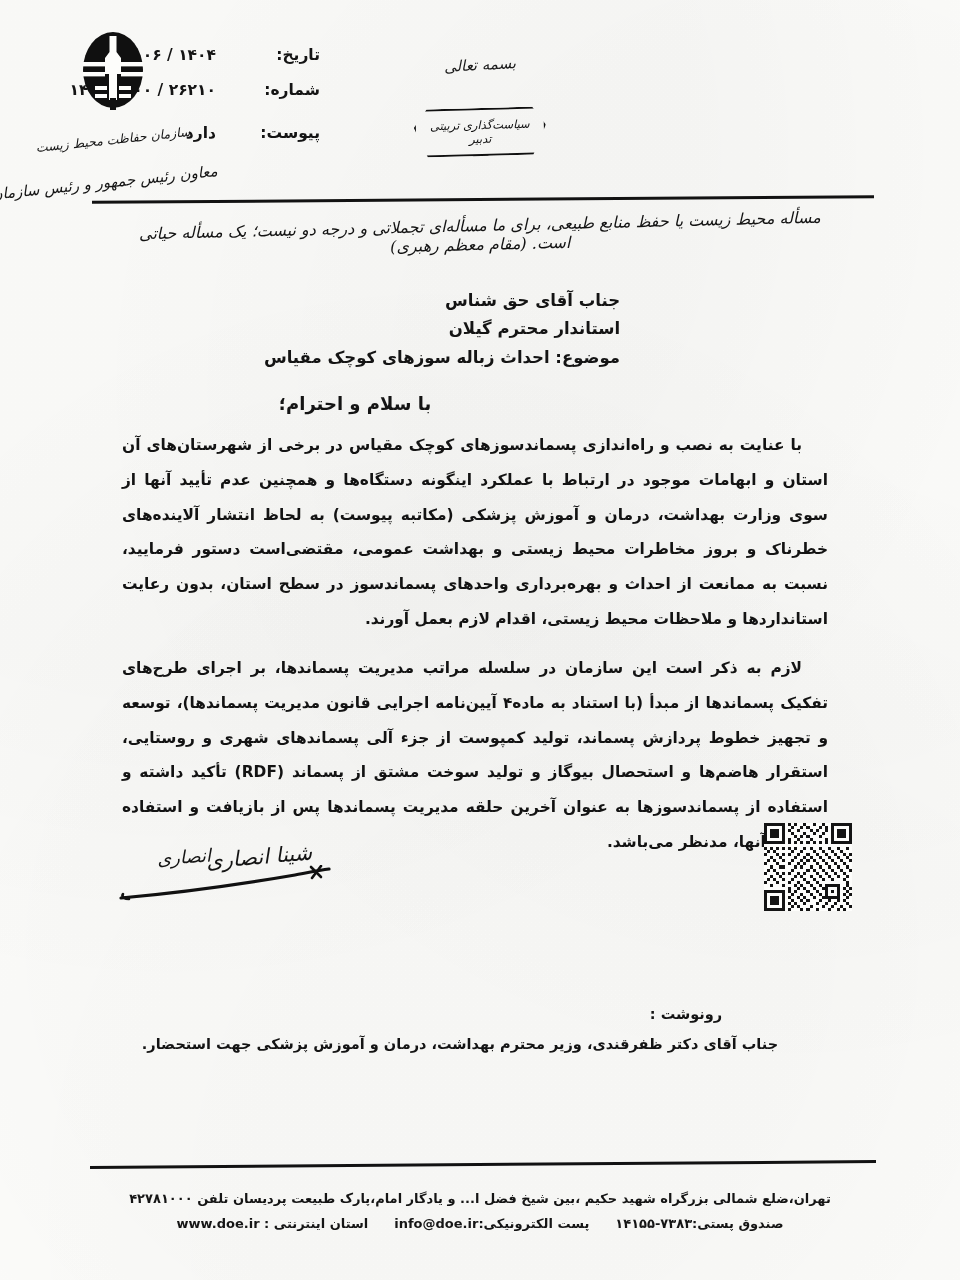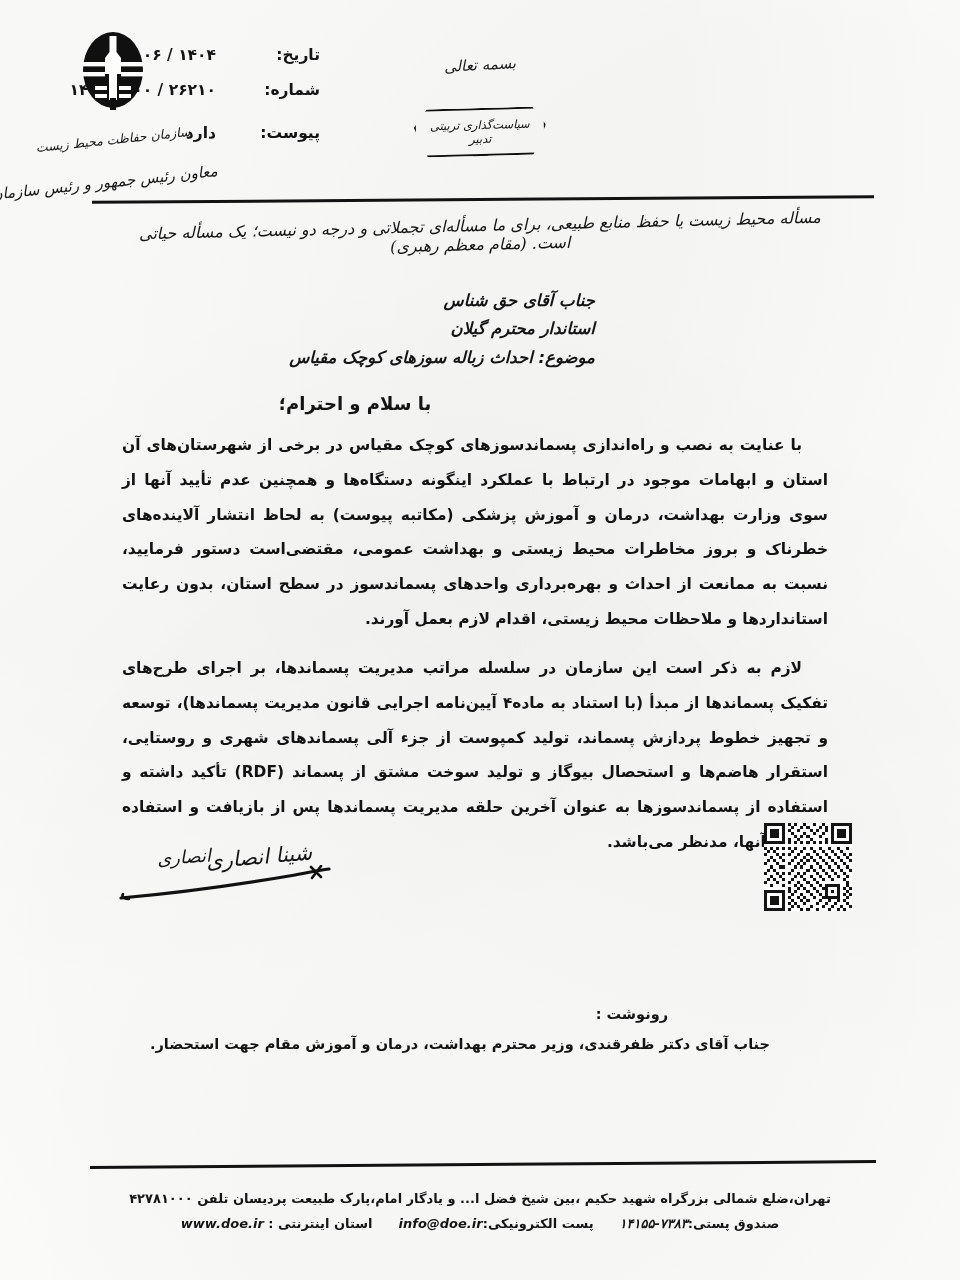--- a/index.html
+++ b/index.html
@@ -157,21 +157,20 @@
   
   .addressee {
     position: absolute;
     top: 287px;
     right: 0;
     left: 0;
     padding-right: 16px;
     padding-left: 0;
     text-align: center;
     direction: rtl;
-    font-style: italic;
   }
   .addressee-inner {
     display: inline-block;
     text-align: right;
     margin-right: 60px;
   }
   .addr-line {
     font-size: 16.5px;
     font-weight: bold;
     line-height: 1.72;
@@ -254,21 +253,21 @@
     top: 1006px;
     right: 0;
     left: 0;
     text-align: center;
     direction: rtl;
   }
   .cc-inner { display: inline-block; text-align: right; margin-right: 40px; }
   .cc-title {
     font-size: 14.5px;
     font-weight: bold;
-    margin-right: 102px;
+    margin-right: 56px;
     margin-bottom: 14px;
   }
   .cc-item { font-size: 14.5px; font-weight: bold; white-space: nowrap; }
 
   
   .footer {
     position: absolute;
     top: 1186px;
     left: 0;
     right: 0;
@@ -279,21 +278,21 @@
     line-height: 1.95;
     color: #151515;
   }
   .footer-row-2 {
     display: flex;
     justify-content: center;
     gap: 26px;
     align-items: baseline;
     white-space: nowrap;
   }
-  .ltr { direction: ltr; unicode-bidi: isolate; font-style: italic; }
+  .ltr { direction: ltr; unicode-bidi: isolate; }
 </style>
 </head>
 <body>
 
 <div id="page">
 
   <div class="hdr-meta">
     <div class="meta-row">
       <span class="meta-label">تاریخ:</span>
       <span class="meta-value">۱۴۰۴ / ۰۶ / ۲۹</span>
@@ -609,21 +608,21 @@
         <rect x="21" y="28" width="1" height="1"></rect>
           <rect x="24" y="28" width="1" height="1"></rect>
         <rect x="26" y="28" width="1" height="1"></rect>
       </g>
     </svg>
   </div>
 
   <div class="cc-block">
     <div class="cc-inner">
       <div class="cc-title">رونوشت :</div>
-      <div class="cc-item">جناب آقای دکتر ظفرقندی، وزیر محترم بهداشت، درمان و آموزش مقام جهت استحضار.</div>
+      <div class="cc-item">جناب آقای دکتر ظفرقندی، وزیر محترم بهداشت، درمان و آموزش پزشکی جهت استحضار.</div>
     </div>
   </div>
 
   <div class="rule rule-bottom"></div>
 
   <div class="footer">
     <div>تهران،ضلع شمالی بزرگراه شهید حکیم ،بین شیخ فضل ا... و یادگار امام،پارک طبیعت پردیسان تلفن ۴۲۷۸۱۰۰۰</div>
     <div class="footer-row-2">
       <span>
         <span>صندوق پستی:</span><span class="ltr">۱۴۱۵۵-۷۳۸۳</span>

